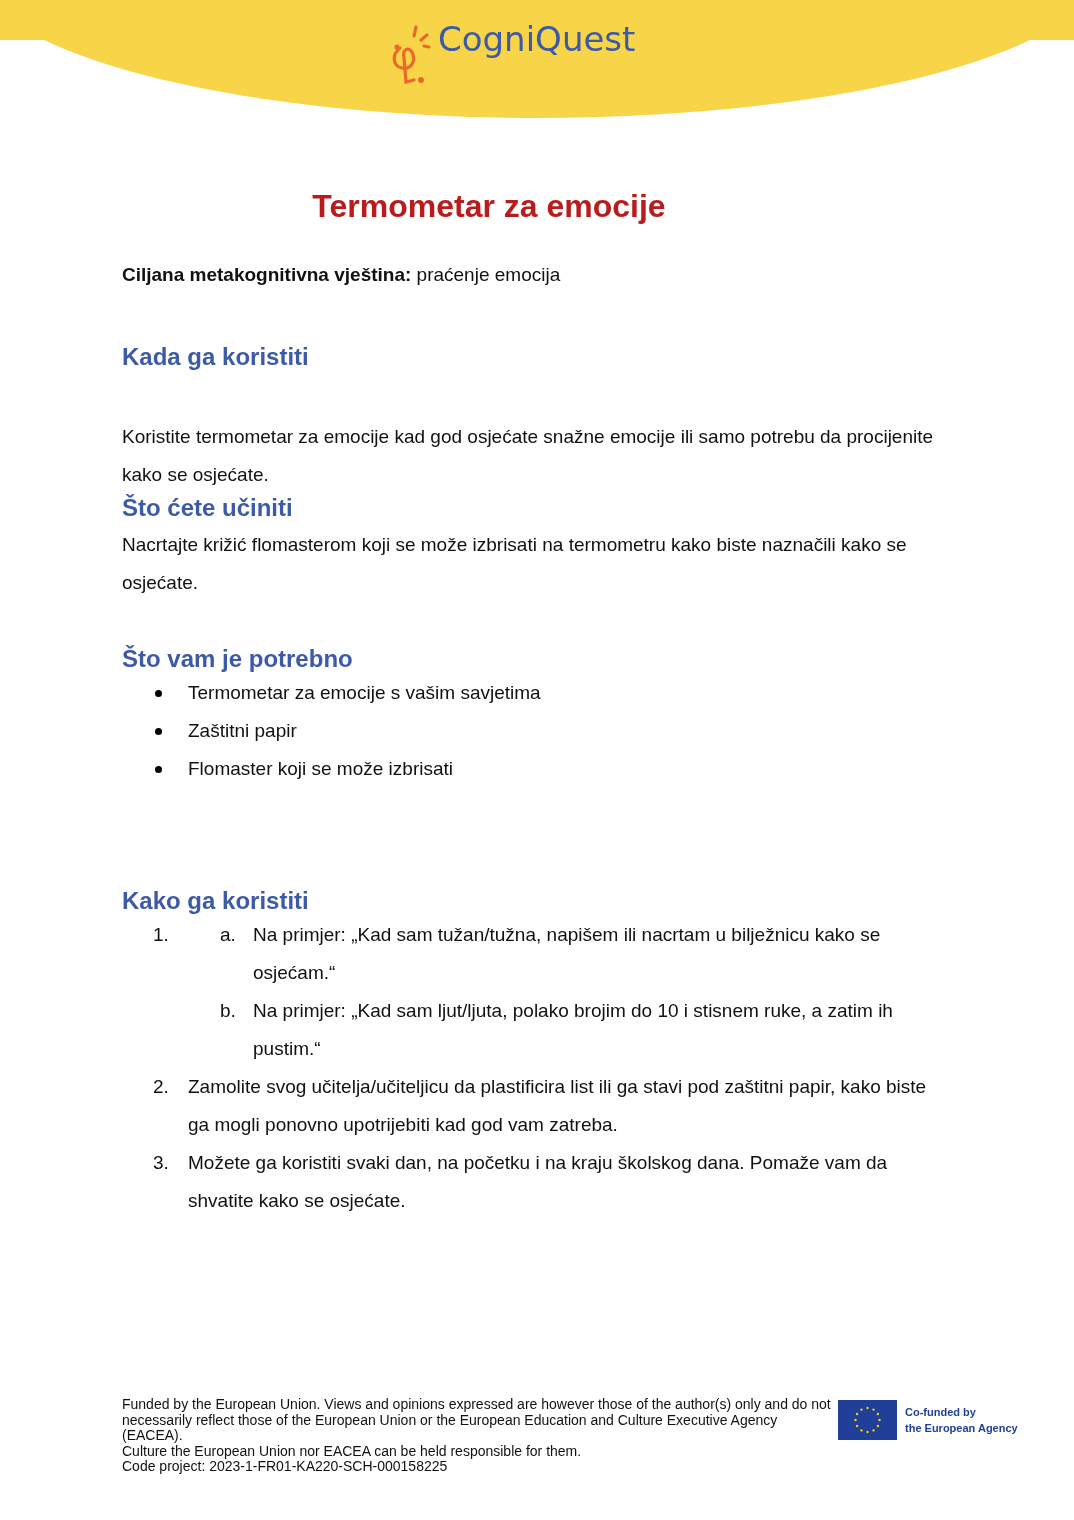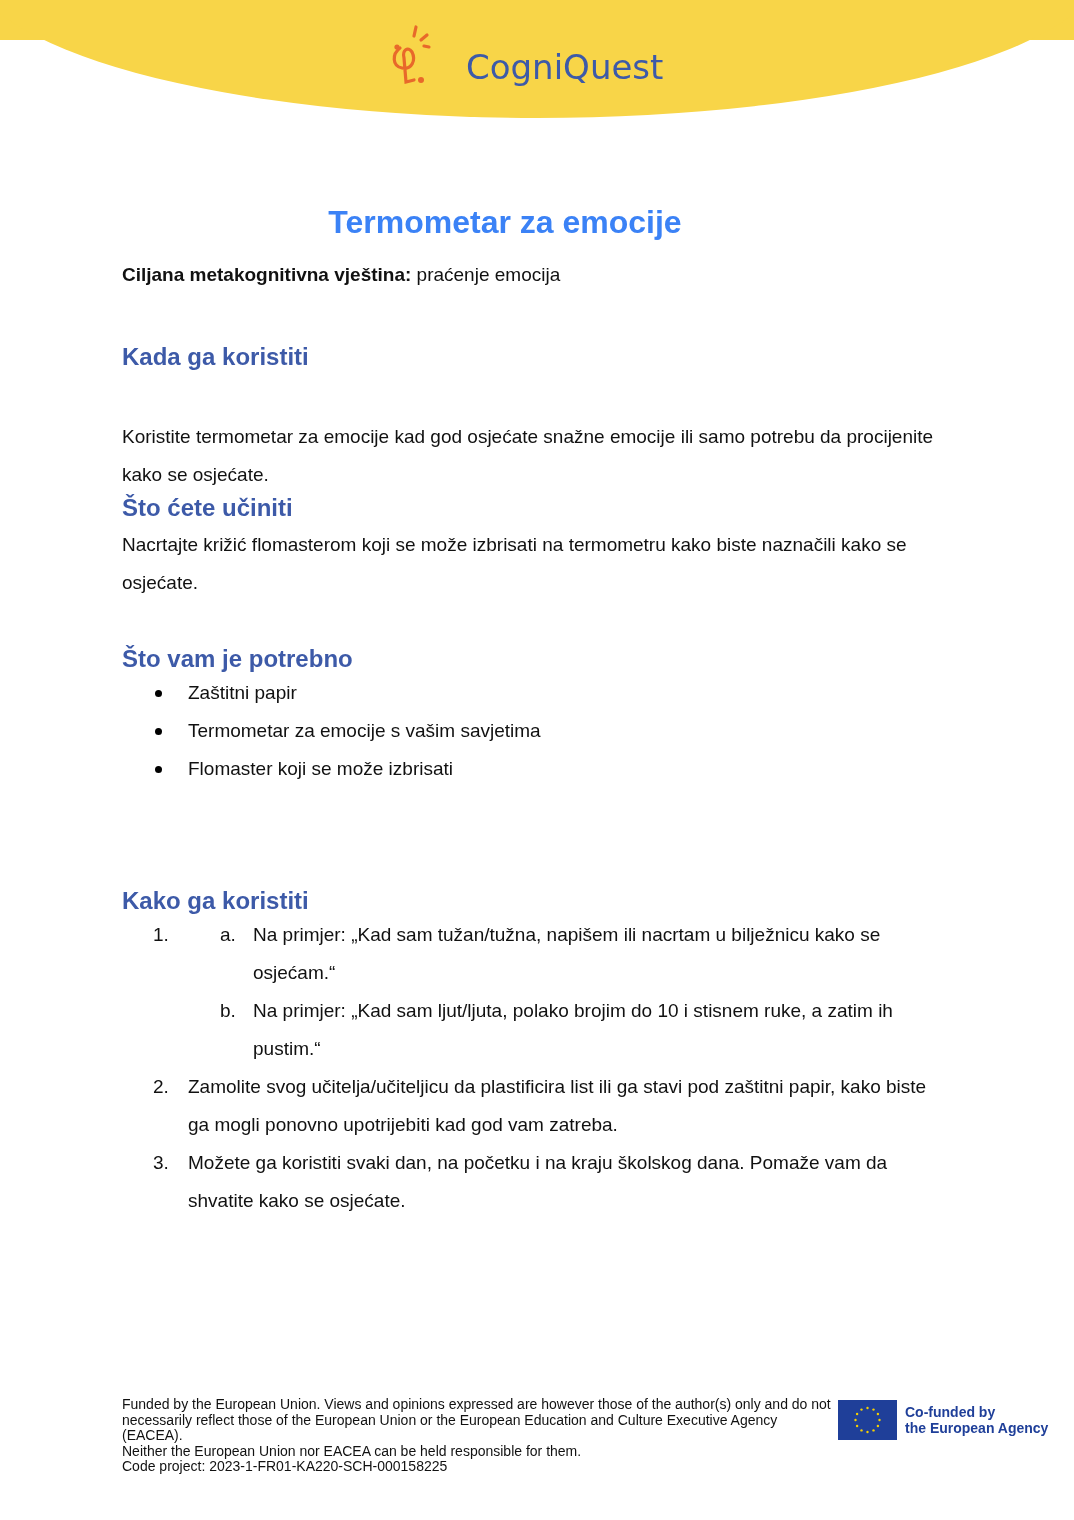--- a/index.html
+++ b/index.html
@@ -30,23 +30,22 @@
       top: 0;
       width: 1074px;
       height: 40px;
       background: #f8d548;
     }
     .logo {
       position: absolute;
       left: 386px;
       top: 22px;
       display: flex;
-      align-items: flex-end;
+      align-items: flex-start;
       height: 68px;
-      gap: 28px;
     }
     .logo-icon {
       width: 50px;
       height: 68px;
       margin-right: 2px;
     }
     .logo-text {
       font-family: "DejaVu Sans", sans-serif;
       font-size: 34px;
       color: #3d5aa8;
@@ -56,22 +55,22 @@
       padding-bottom: 6px;
     }
     .title {
       position: absolute;
       left: 0;
       width: 978px;
       top: 188px;
       text-align: center;
       font-size: 32px;
       font-weight: bold;
-      color: #3b82f6;
-      margin: 16px;
+      color: #b91c1c;
+      margin: 0;
     }
     .content {
       position: absolute;
       left: 122px;
       top: 0;
       width: 830px;
     }
     .abs { position: absolute; margin: 0; }
     .skill-line {
       top: 264px;
@@ -159,21 +158,21 @@
       align-items: center;
     }
     .eu-flag {
       width: 59px;
       height: 40px;
       background: #1f3f99;
       position: relative;
     }
     .eu-text {
       margin-left: 8px;
-      font-size: 14px;
+      font-size: 11px;
       font-weight: bold;
       color: #1f3f99;
       line-height: 16px;
     }
   </style>
 </head>
 <body>
 
 <div class="banner-top"></div>
 <div class="banner"></div>
@@ -202,22 +201,22 @@
   </p>
 
   <h2 class="abs h2" style="top:316px;">Kada ga koristiti</h2>
   <p class="abs para" style="top:372px;margin-top:46px;">Koristite termometar za emocije kad god osjećate snažne emocije ili samo potrebu da procijenite kako se osjećate.</p>
 
   <h2 class="abs h2" style="top:467px;">Što ćete učiniti</h2>
   <p class="abs para" style="top:526px;">Nacrtajte križić flomasterom koji se može izbrisati na termometru kako biste naznačili kako se osjećate.</p>
 
   <h2 class="abs h2" style="top:618px;">Što vam je potrebno</h2>
   <ul class="abs bullets" style="top:674px; left:0;">
+    <li>Termometar za emocije s vašim savjetima</li>
     <li>Zaštitni papir</li>
-    <li>Termometar za emocije s vašim savjetima</li>
     <li>Flomaster koji se može izbrisati</li>
   </ul>
 
   <h2 class="abs h2" style="top:860px;">Kako ga koristiti</h2>
 
   <ol class="abs steps" style="top:916px; left:0;">
     <li>
       <span class="num">1.</span>
       <ol class="sub">
         <li>
@@ -237,21 +236,21 @@
     <li>
       <span class="num">3.</span>
       <span>Možete ga koristiti svaki dan, na početku i na kraju školskog dana. Pomaže vam da shvatite kako se osjećate.</span>
     </li>
   </ol>
 </div>
 
 <div class="footer-text">
   <div>Funded by the European Union. Views and opinions expressed are however those of the author(s) only and do not</div>
   <div>necessarily reflect those of the European Union or the European Education and Culture Executive Agency (EACEA).</div>
-  <div>Neither the European Union nor EACEA can be held responsible for them.</div>
+  <div>Culture the European Union nor EACEA can be held responsible for them.</div>
   <div>Code project: 2023-1-FR01-KA220-SCH-000158225</div>
 </div>
 
 <div class="eu-block">
   <svg class="eu-flag" viewBox="0 0 59 40">
     <rect width="59" height="40" fill="#1f3f99"></rect>
     <g fill="#f5d000">
       <circle cx="29.5" cy="8" r="1.2"></circle>
       <circle cx="35.5" cy="9.6" r="1.2"></circle>
       <circle cx="39.9" cy="14" r="1.2"></circle>

